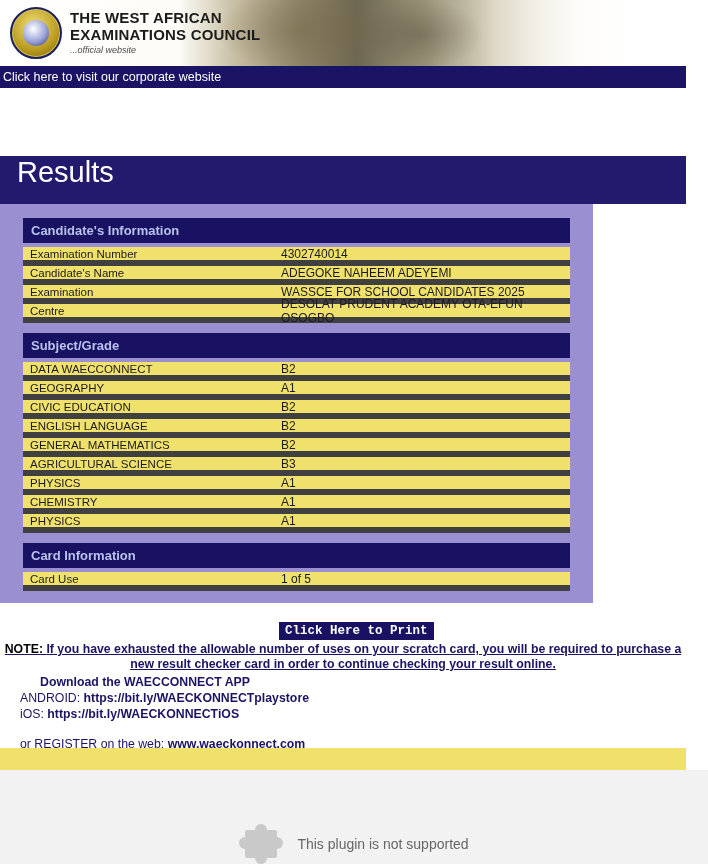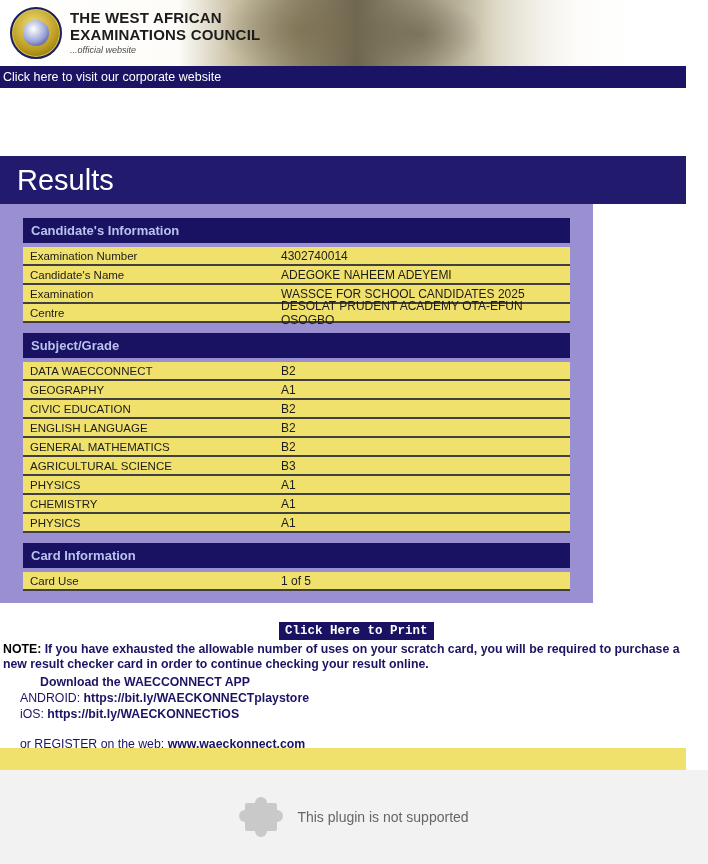--- a/index.html
+++ b/index.html
@@ -62,21 +62,21 @@
   }
   .corp-bar a {
     color:#ffffff; font-size:12.5px; text-decoration:none;
   }
 
   
   .results-title {
     position:absolute; left:0; top:156px;
     width: 686px; height: 48px;
     background:#221a6d;
-    display:flex; align-items:center;
+    display:flex; 
   }
   .results-title span {
     color:#fff; font-size:29px; padding-left:17px; font-weight:400;
   }
 
   
   .panel {
     position:absolute; left:0; top:204px;
     width:593px;
     background:#9a8fd0;
@@ -87,21 +87,21 @@
     color:#b9c2ee;
     font-size:13px;
     font-weight:bold;
     padding:5px 8px;
     margin-bottom: 4px;
   }
   .rows { }
   .row {
     display:flex;
     background:#f0e06c;
-    border-bottom: 2px solid #404040;
+    border-bottom: 6px solid #404040;
     height: 19px;
     align-items:center;
   }
   .row .c1 {
     width: 251px;
     font-size: 11.5px; color:#1c1c1c;
     padding-left:7px;
   }
   .row .c2 {
     flex:1;
@@ -124,22 +124,23 @@
   }
 
   
   .note {
     position:absolute; left:0; top:638px;
     width:686px;
     padding: 4px 3px 0 3px;
     font-size:12.3px;
     font-weight:bold;
     color:#1b1464;
-    text-align:left;
+    text-align:center;
     line-height: 15px;
+    text-decoration: underline;
   }
   .note b.lbl { color:#000; }
 
   .dl-block {
     position:absolute; left:20px; top:674px;
     font-size:12.3px; color:#1b1464; line-height:16px;
   }
   .dl-block .t1 { font-weight:bold;padding-left:20px; }
   .dl-block .lbl { font-weight:normal; }
   .dl-block .url { font-weight:bold; }
@@ -156,21 +157,21 @@
     background:#191263; color:#fff;
     font-size:12.5px; font-weight:bold;
     padding:2px 8px; border:none; cursor:pointer;
   }
 
   
   .plugin {
     position:absolute; left:0; top:770px;
     width:708px; height:94px;
     background:#f2f2f2;
-    display:flex; align-items:center; justify-content:center;
+    display:flex; align-items:flex-end; justify-content:center;
   }
   .plugin-inner { display:flex; align-items:center; gap:14px; }
   .puzzle {
     width:44px; height:40px; position:relative;
   }
   .puzzle .body {
     position:absolute; left:6px; top:6px; width:32px; height:28px;
     background:#c9c9c9; border-radius:2px;
   }
   .puzzle .k1 { position:absolute; left:0px; top:13px; width:12px; height:12px; background:#c9c9c9; border-radius:50%; }

